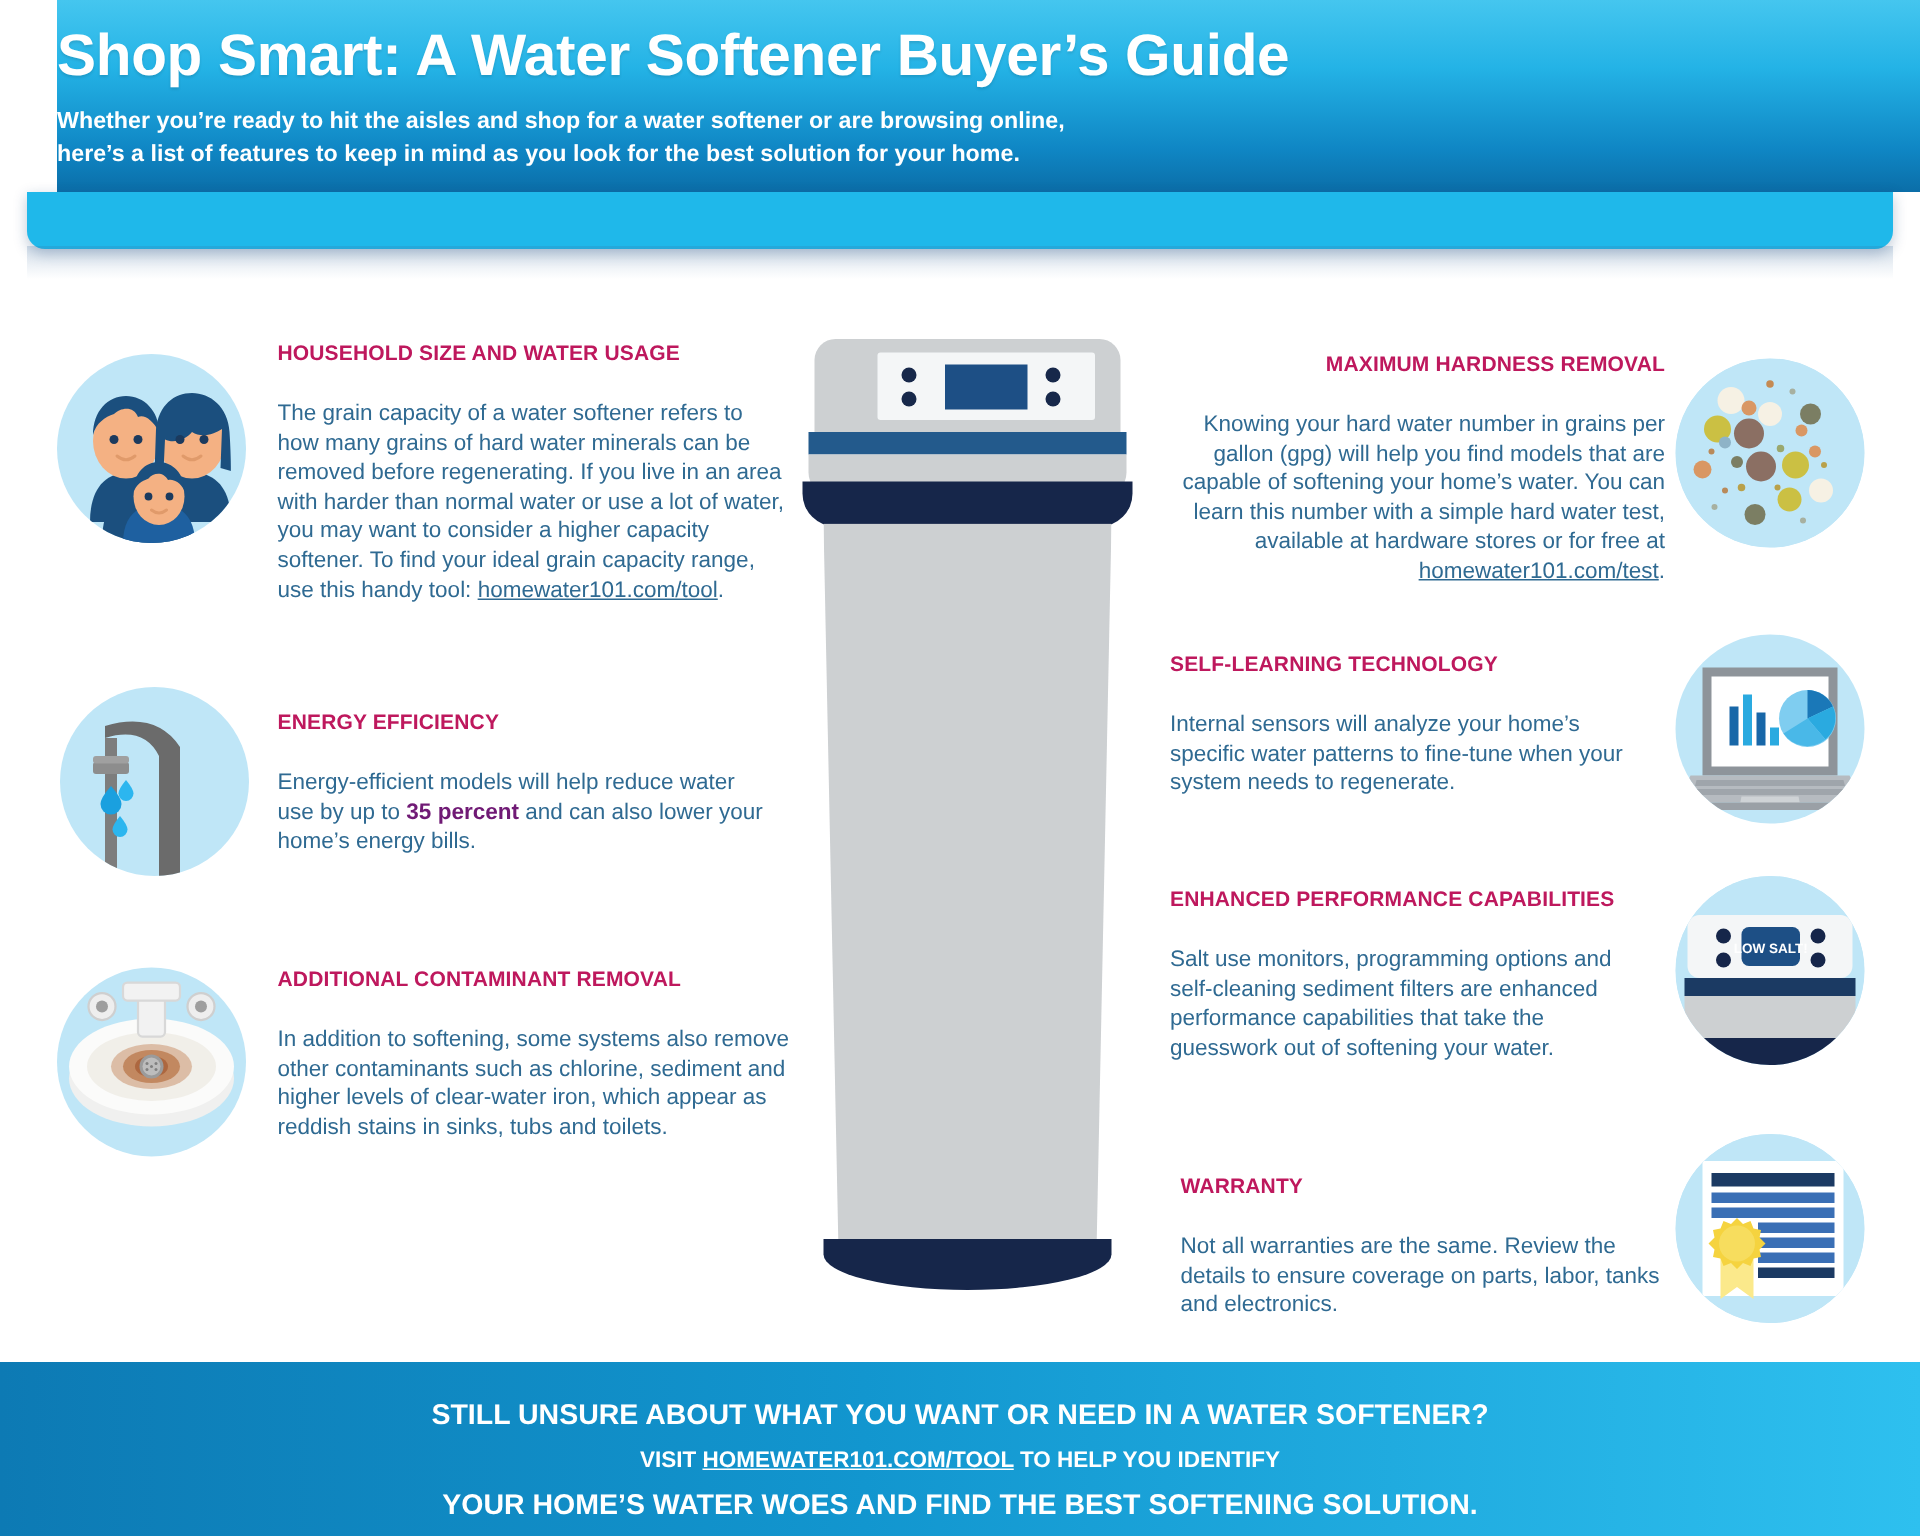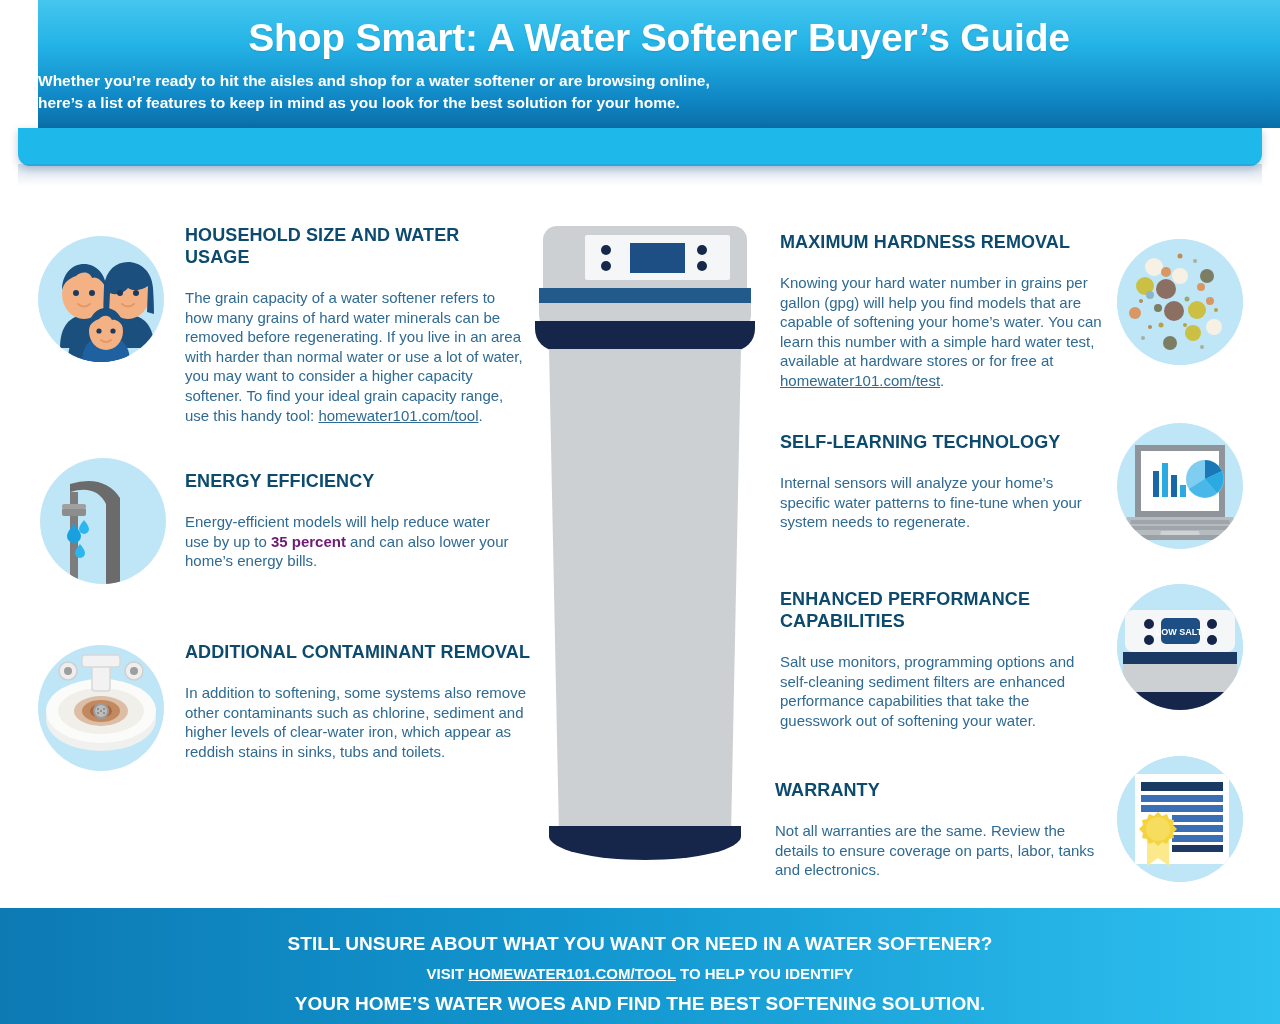--- a/index.html
+++ b/index.html
@@ -11,21 +11,21 @@
   }
   .page { position: relative; width: 1280px; height: 1024px; background: #fff; }
 
   
   .header {
     position: absolute; left: 38px; top: 0; width: 1242px; height: 128px;
     background: linear-gradient(180deg, #45c6ef 0%, #24b3e6 35%, #0f86c4 78%, #0b6ea8 100%);
   }
   .header-title {
     position: absolute; left: 0; top: 16px; width: 1242px;
-    text-align: center; color: #ffffff;
+    color: #ffffff;
     font-size: 39px; font-weight: bold; letter-spacing: -0.2px;
     text-shadow: 0 1px 2px rgba(0,0,0,.12);
   }
   .header-sub {
     position: absolute; left: 0; top: 70px; width: 1242px;
     text-align: left; color: #ffffff;
     font-size: 15.5px; font-weight: bold; line-height: 22px;
   }
   .ribbon {
     position: absolute; left: 18px; top: 128px; width: 1244px; height: 38px;
@@ -47,21 +47,21 @@
   .block { position: absolute; }
 
   .icon-wrap { position: absolute; width: 126px; height: 126px; }
   .circ {
     position: absolute; left: 0; top: 0; width: 126px; height: 126px;
     border-radius: 50%; background: #bfe6f7; overflow: hidden;
   }
 
   .txt { position: absolute; }
   h2.sec-title {
-    color: #0c4a6e; font-size: 18px; font-weight: bold;
+    color: #be185d; font-size: 14px; font-weight: bold;
     letter-spacing: .1px; line-height: 22px; margin-bottom: 5px;
   }
   p.sec-body {
     color: #2f6a92; font-size: 15px; line-height: 19.6px; font-weight: normal; margin-top: 20px;
   }
   .lnk { text-decoration: underline; color: #2f6a92; }
   .bold { font-weight: bold; color: #701a75; }
 
   
   .unit { position: absolute; left: 535px; top: 40px; width: 220px; height: 650px; }
@@ -241,21 +241,21 @@
       <div class="unit-stripe-thin"></div>
       <div class="unit-mid"></div>
       <div class="unit-band"></div>
       <div class="unit-body"></div>
       <div class="unit-base"></div>
     </div>
 
     <div class="col-right">
 
       <div class="block" style="left:0; top:45px; width:475px;">
-        <div class="txt" style="left:5px; top:0; width:330px;">
+        <div class="txt" style="left:5px; top:0; width:330px;text-align:right;">
           <h2 class="sec-title">MAXIMUM HARDNESS REMOVAL</h2>
           <p class="sec-body"><span>Knowing your hard water number in grains per gallon (gpg) will help you find models that are capable of softening your home’s water. You can learn this number with a simple hard water test, available at hardware stores or for free at </span><a class="lnk" href="#">homewater101.com/test</a><span>.</span></p>
         </div>
         <div class="icon-wrap" style="left:342px; top:8px;">
           <div class="circ">
             <svg viewBox="0 0 126 126" width="126" height="126">
               <circle cx="63" cy="63" r="63" fill="#bfe6f7"></circle>
               <circle cx="37" cy="28" r="9" fill="#f6f1e4"></circle>
               <circle cx="63" cy="37" r="8" fill="#f6f1e4"></circle>
               <circle cx="97" cy="88" r="8" fill="#f6f1e4"></circle>
@@ -333,21 +333,21 @@
               <circle cx="95" cy="40" r="5" fill="#16264a"></circle>
               <circle cx="95" cy="56" r="5" fill="#16264a"></circle>
               <rect x="44" y="34" width="39" height="26" rx="5" fill="#1d4f85"></rect>
               <text x="63.5" y="51" font-family="Liberation Sans, sans-serif" font-size="9" font-weight="bold" fill="#ffffff" text-anchor="middle">LOW SALT!</text>
             </svg>
           </div>
         </div>
       </div>
 
       <div class="block" style="left:0; top:585px; width:475px;">
-        <div class="txt" style="left:0; top:8px; width:320px;">
+        <div class="txt" style="left:12px; top:8px; width:320px;">
           <h2 class="sec-title">WARRANTY</h2>
           <p class="sec-body">Not all warranties are the same. Review the details to ensure coverage on parts, labor, tanks and electronics.</p>
         </div>
         <div class="icon-wrap" style="left:342px; top:-15px;">
           <div class="circ">
             <svg viewBox="0 0 126 126" width="126" height="126">
               <circle cx="63" cy="63" r="63" fill="#bfe6f7"></circle>
               <rect x="18" y="18" width="94" height="90" fill="#ffffff"></rect>
               <rect x="24" y="26" width="82" height="9" fill="#1b3a63"></rect>
               <rect x="24" y="39" width="82" height="7" fill="#3a6fb5"></rect>

